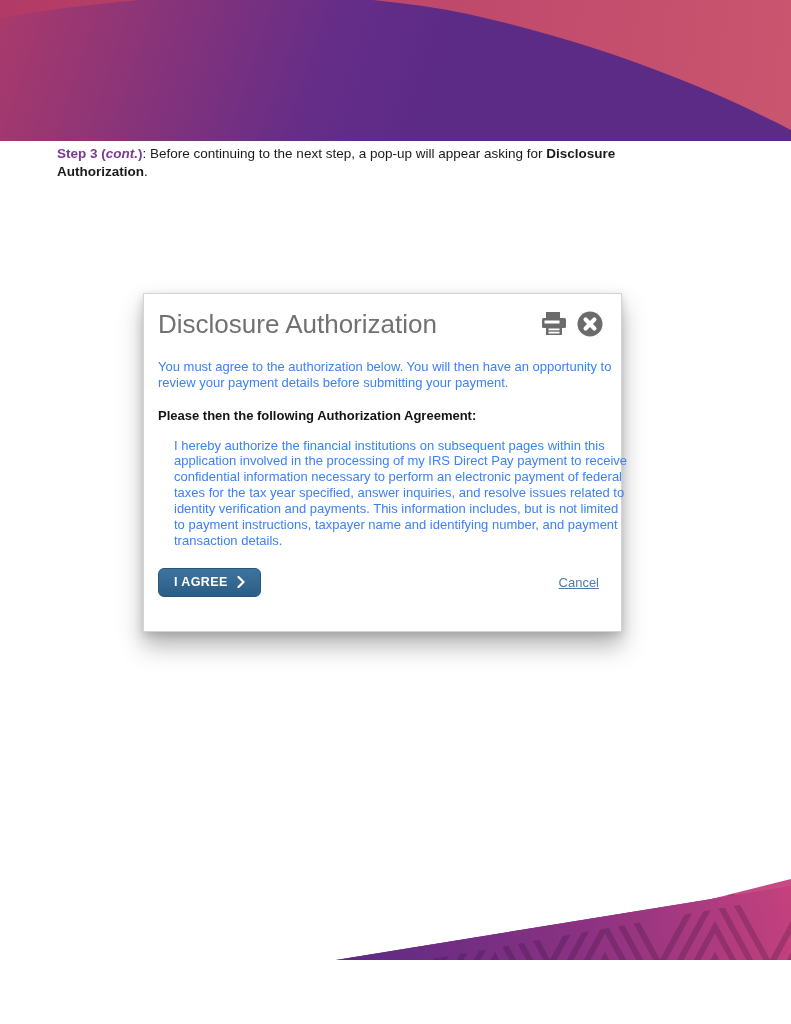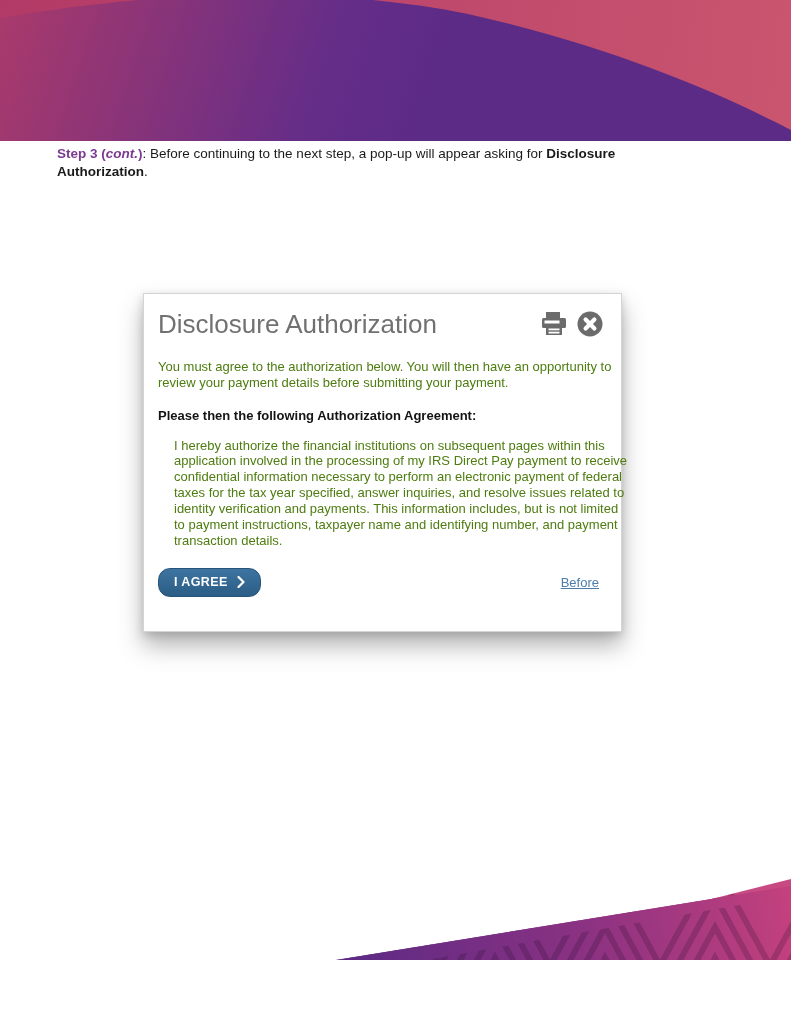--- a/index.html
+++ b/index.html
@@ -63,21 +63,21 @@
     font-weight: 400;
     color: #717171;
     letter-spacing: 0;
   }
   .modal-icons { display: flex; align-items: center; gap: 9px; margin-top: 2px; margin-right: 6px; }
   .icon-btn {
     display: inline-flex;
     cursor: pointer;
     background: none; border: none; padding: 0;
   }
-  .modal p { margin: 0; font-size: 13px; line-height: 1.22; color: #4d7c0f; }
+  .modal p { margin: 0; font-size: 13px; line-height: 1.22; color: #3b82f6; }
   .modal .intro { margin-top: 19px; width: 456px; }
   .modal .agreement-heading {
     margin-top: 17px;
     font-weight: 700;
     color: #141414;
   }
   .modal .agreement-body { margin-top: 14px; width: 456px; margin-left: 16px; }
 
   .modal-actions {
     display: flex;
@@ -86,21 +86,21 @@
     margin-top: 19px;
   }
   .agree-btn {
     display: inline-flex;
     align-items: center;
     gap: 9px;
     height: 29px;
     padding: 0 15px;
     background: linear-gradient(#3d74a0, #2b5d85);
     border: 1px solid #27547a;
-    border-radius: 12px;
+    border-radius: 6px;
     color: #ffffff;
     font-family: "Liberation Sans", sans-serif;
     font-size: 12.5px;
     font-weight: 700;
     letter-spacing: 0.4px;
     cursor: pointer;
   }
   .cancel-link {
     margin-right: 10px;
     font-size: 13px;
@@ -164,21 +164,21 @@
 
     <p class="agreement-body">I hereby authorize the financial institutions on subsequent pages within this application involved in the processing of my IRS Direct Pay payment to receive confidential information necessary to perform an electronic payment of federal taxes for the tax year specified, answer inquiries, and resolve issues related to identity verification and payments. This information includes, but is not limited to payment instructions, taxpayer name and identifying number, and payment transaction details.</p>
 
     <div class="modal-actions">
       <button class="agree-btn">
         <span>I AGREE</span>
         <svg width="8" height="12" viewBox="0 0 8 12">
           <polyline points="1.5,1 6.5,6 1.5,11" fill="none" stroke="#ffffff" stroke-width="2.2" stroke-linecap="round" stroke-linejoin="round"></polyline>
         </svg>
       </button>
-      <a class="cancel-link" href="#">Before</a>
+      <a class="cancel-link" href="#">Cancel</a>
     </div>
   </div>
 
   <div class="footer-banner">
     <svg width="791" height="100" viewBox="0 0 791 100">
       <defs>
         <linearGradient id="gradFooter" x1="336" y1="100" x2="791" y2="30" gradientUnits="userSpaceOnUse">
           <stop offset="0" stop-color="#5a2a84"></stop>
           <stop offset="0.55" stop-color="#8c3282"></stop>
           <stop offset="1" stop-color="#c4417d"></stop>

